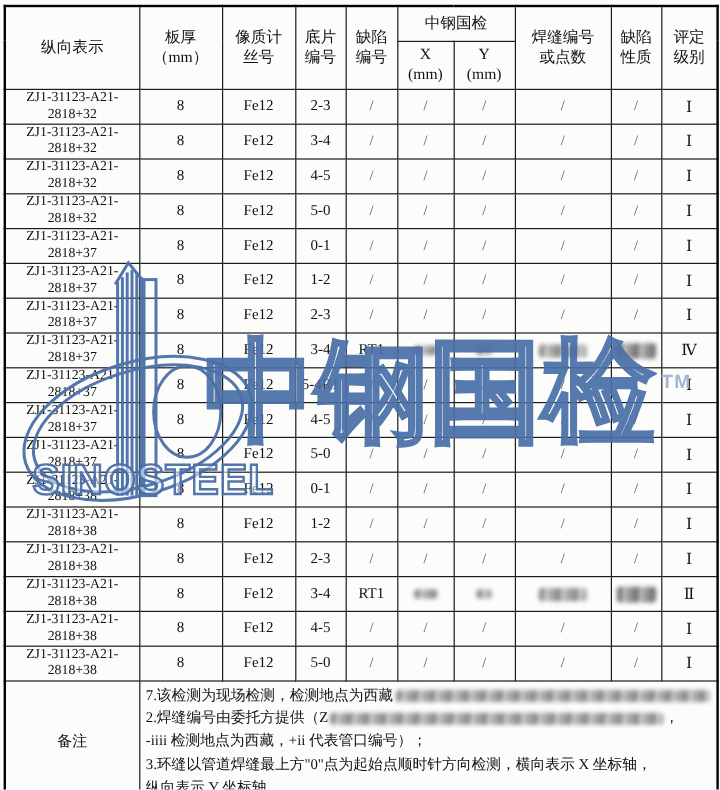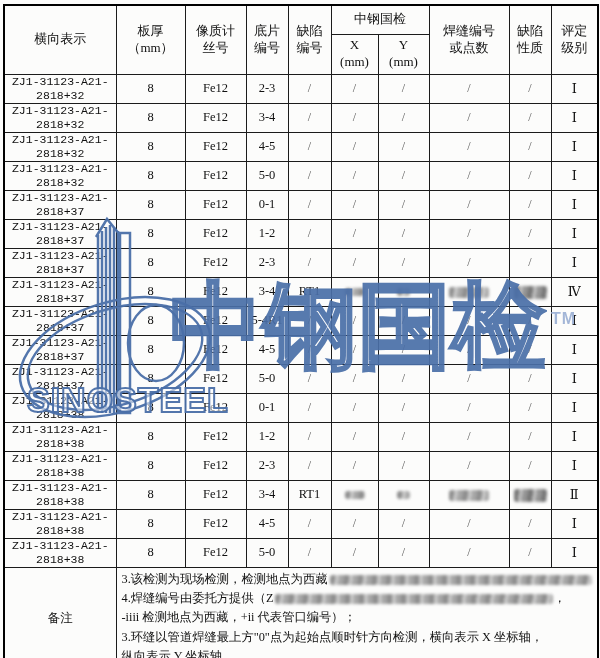--- a/index.html
+++ b/index.html
@@ -12,21 +12,21 @@
   .sheet{position:absolute;left:3px;top:4px;width:594px;z-index:1;}
   table{border-collapse:collapse;table-layout:fixed;width:594px;border:2px solid #000;}
   th,td{
     border:1px solid #1b1b1b;padding:0;text-align:center;vertical-align:middle;
     font-weight:normal;overflow:hidden;
   }
   thead th{font-size:13px;line-height:1.3;}
   .hdr-top{height:29px;}
   .hdr-sub{height:40px;}
   tbody td{height:28px;font-size:12.5px;}
-  .weld-cell{font-size:11.5px;line-height:1.18;font-family:Liberation Mono, monospace;}
+  .weld-cell{font-size:11.5px;line-height:1.18;}
   .slash{color:#555;font-size:12px;}
   .level-cell{font-size:13px;}
   .notes-row td{height:97px;}
   .notes-label{font-size:12.5px;}
   .notes-content{
     text-align:left;font-size:12.3px;line-height:19.4px;
     padding:2px 4px 2px 5px;vertical-align:top;
   }
   
   .redact{
@@ -75,21 +75,21 @@
       <col style="width:42px">
         <col style="width:43px">
         <col style="width:47px">
       <col style="width:51px">
         <col style="width:80px">
         <col style="width:42px">
       <col style="width:47px">
     </colgroup>
     <thead>
       <tr class="hdr-top">
-        <th rowspan="2"><span>横向表示</span></th>
+        <th rowspan="2"><span>纵向表示</span></th>
         <th rowspan="2">
           <div>板厚</div>
           <div>（mm）</div>
         </th>
         <th rowspan="2">
           <div>像质计</div>
           <div>丝号</div>
         </th>
         <th rowspan="2">
           <div>底片</div>
@@ -378,22 +378,22 @@
           <td class="slash">/</td>
           <td class="slash">/</td>
           <td class="slash">/</td>
           <td class="level-cell">Ⅰ</td>
         </tr>
       </tbody>
     <tfoot>
       <tr class="notes-row">
         <td class="notes-label">备注</td>
         <td class="notes-content" colspan="9">
-          <div><span>3.该检测为现场检测，检测地点为西藏</span><span class="redact rd-line1"></span></div>
-          <div><span>4.焊缝编号由委托方提供（Z</span><span class="redact rd-line2"></span><span>，</span></div>
+          <div><span>7.该检测为现场检测，检测地点为西藏</span><span class="redact rd-line1"></span></div>
+          <div><span>2.焊缝编号由委托方提供（Z</span><span class="redact rd-line2"></span><span>，</span></div>
           <div>-iiii 检测地点为西藏，+ii 代表管口编号）；</div>
           <div>3.环缝以管道焊缝最上方"0"点为起始点顺时针方向检测，横向表示 X 坐标轴，</div>
           <div>纵向表示 Y 坐标轴。</div>
         </td>
       </tr>
     </tfoot>
   </table>
 </div>
 
 <div class="watermark">

